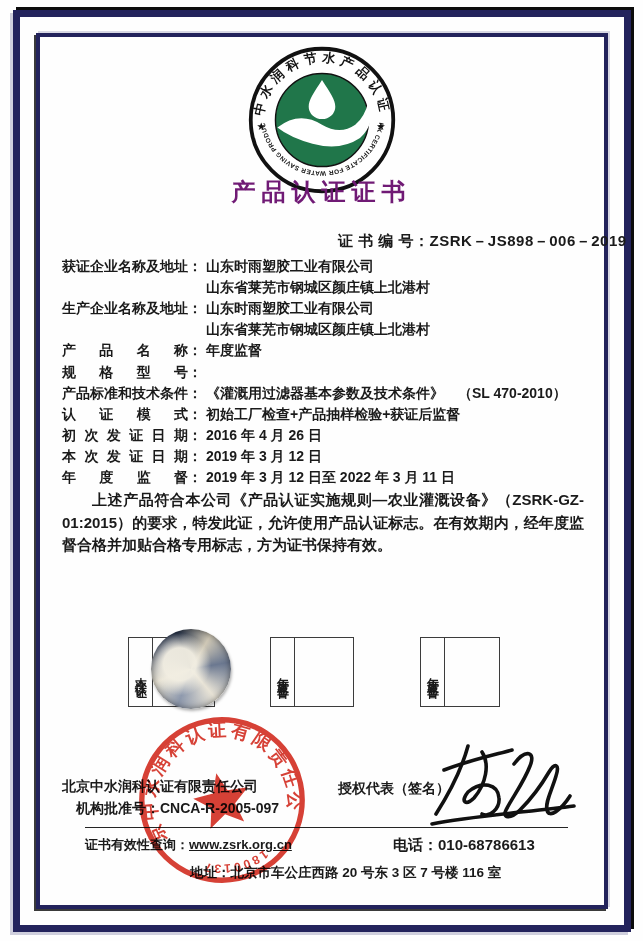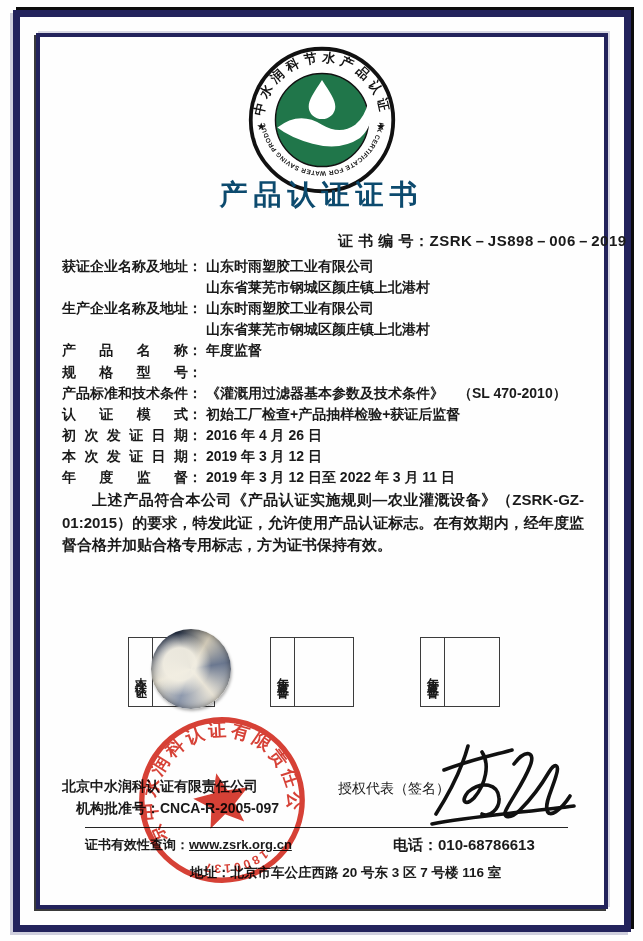--- a/index.html
+++ b/index.html
@@ -19,21 +19,21 @@
     position:absolute; left:36px; top:33px; right:35px; bottom:32px;
     border:4px solid #23235c;
     box-shadow: -2px 2px 0 #3a3a3a, 2px -2px 0 #d8d8e4;
     pointer-events:none;
   }
   
   .logo{position:absolute; left:50%; top:44px; transform:translateX(-50%);}
   
   .title{
     position:absolute; top:176px; left:0; width:100%;
-    text-align:center; font-size:28px; font-weight:bold; letter-spacing:6px; color:#0c4a6e;
+    text-align:center; font-size:24px; font-weight:bold; letter-spacing:6px; color:#701a75;
   }
   .cert-no{
     position:absolute; top:232px; left:338px;
     font-size:15px; font-weight:bold; letter-spacing:.5px; white-space:nowrap;
   }
   
   .fields{position:absolute; left:62px; top:256px; width:520px; font-size:14px; font-weight:bold;}
   .frow{display:flex; align-items:center; height:21.2px; white-space:nowrap;}
   .flabel{display:inline-block; width:126px; text-align:justify; text-align-last:justify;}
   .fcolon{display:inline-block; width:12px;}
@@ -64,21 +64,21 @@
       conic-gradient(from 200deg, #8e99ad, #e6e1d2 50deg, #55617b 100deg, #273349 140deg,
                      #cfc8b6 190deg, #6b7890 240deg, #e8e3d6 300deg, #8e99ad 360deg);
     box-shadow: inset 0 0 7px rgba(0,0,0,.5), 1px 2px 3px rgba(0,0,0,.3);
   }
   
   .stamp{position:absolute; left:134px; top:712px; width:176px; height:176px;
          transform:rotate(-12deg); mix-blend-mode:multiply; opacity:.88;}
   
   .f-company{position:absolute; left:62px; top:778px; font-size:14px; font-weight:bold;}
   .f-approval{position:absolute; left:76px; top:800px; font-size:14px; font-weight:bold;}
-  .f-auth{position:absolute; left:338px; top:780px; font-size:14px; font-weight:normal;}
+  .f-auth{position:absolute; left:338px; top:780px; font-size:14px; font-weight:bold;}
   .signature{position:absolute; left:428px; top:740px;}
   .f-rule{position:absolute; left:85px; top:827px; width:483px; border-top:1.6px solid #252525;}
   .f-query{position:absolute; left:85px; top:836px; font-size:13px; font-weight:bold;}
   .f-query .url{text-decoration:underline;}
   .f-phone{position:absolute; left:393px; top:836px; font-size:15px; font-weight:bold;}
   .f-address{position:absolute; left:190px; top:864px; font-size:13.5px; font-weight:bold;}
 </style>
 </head>
 <body>
 

